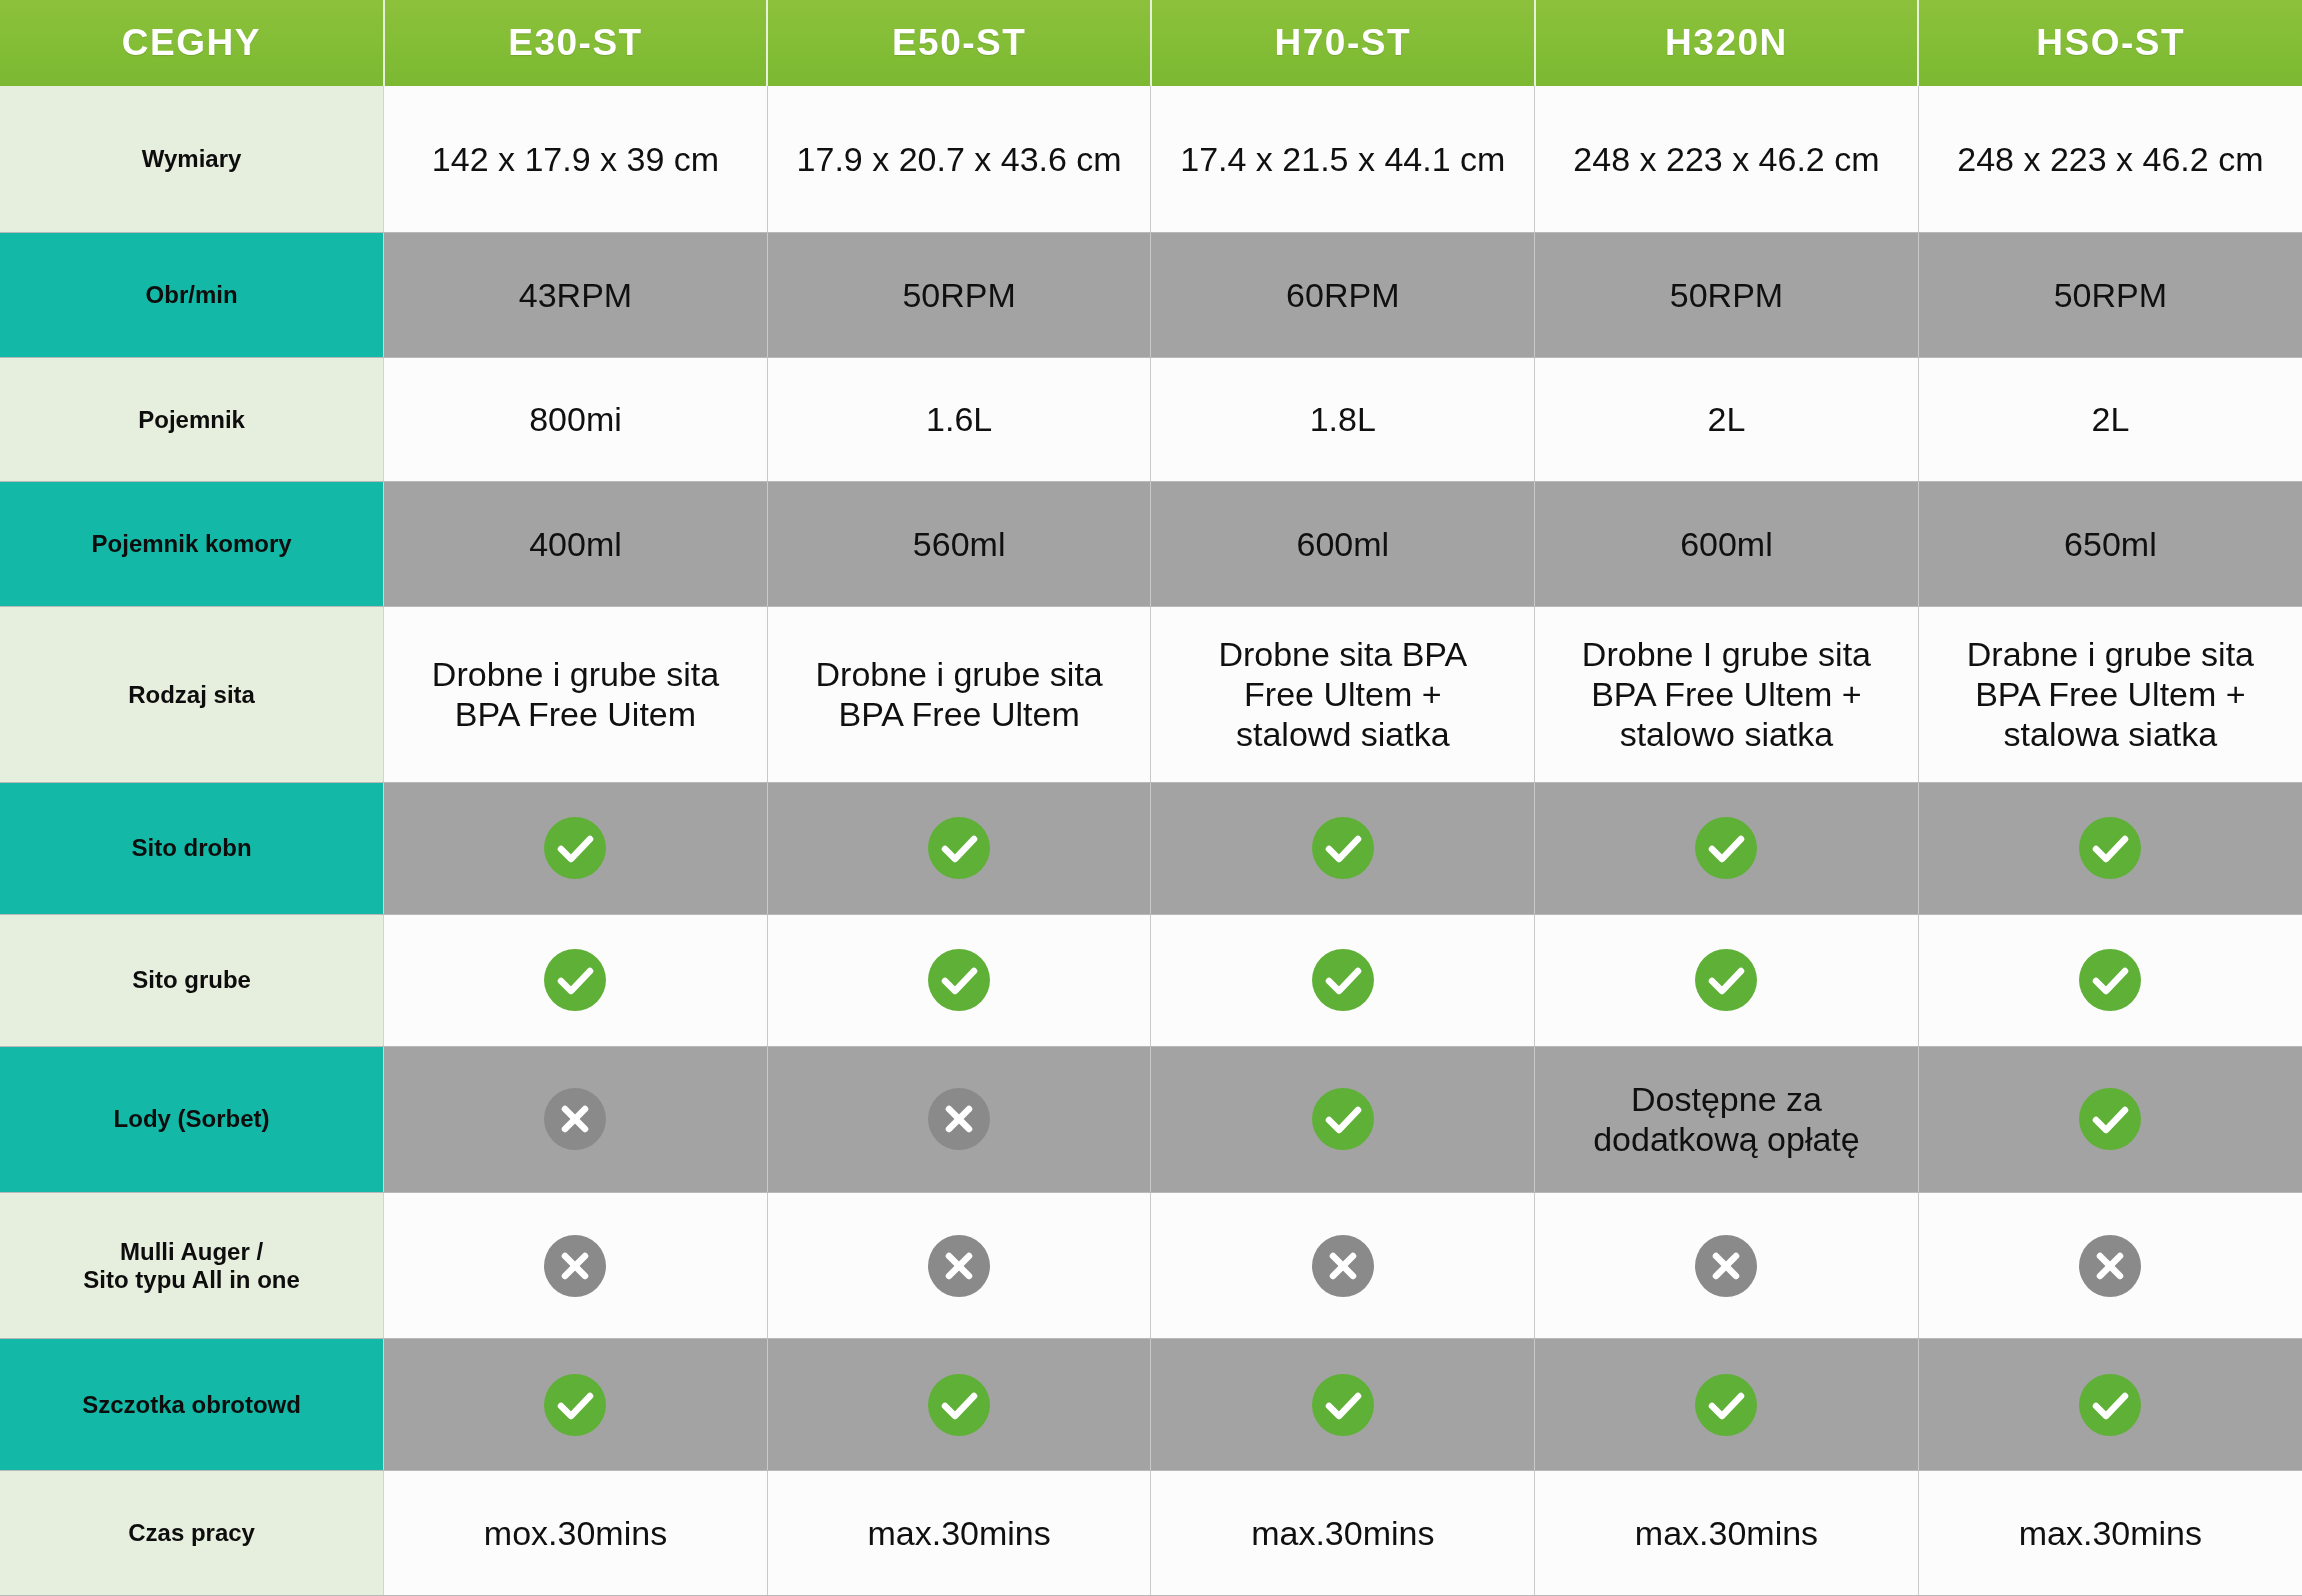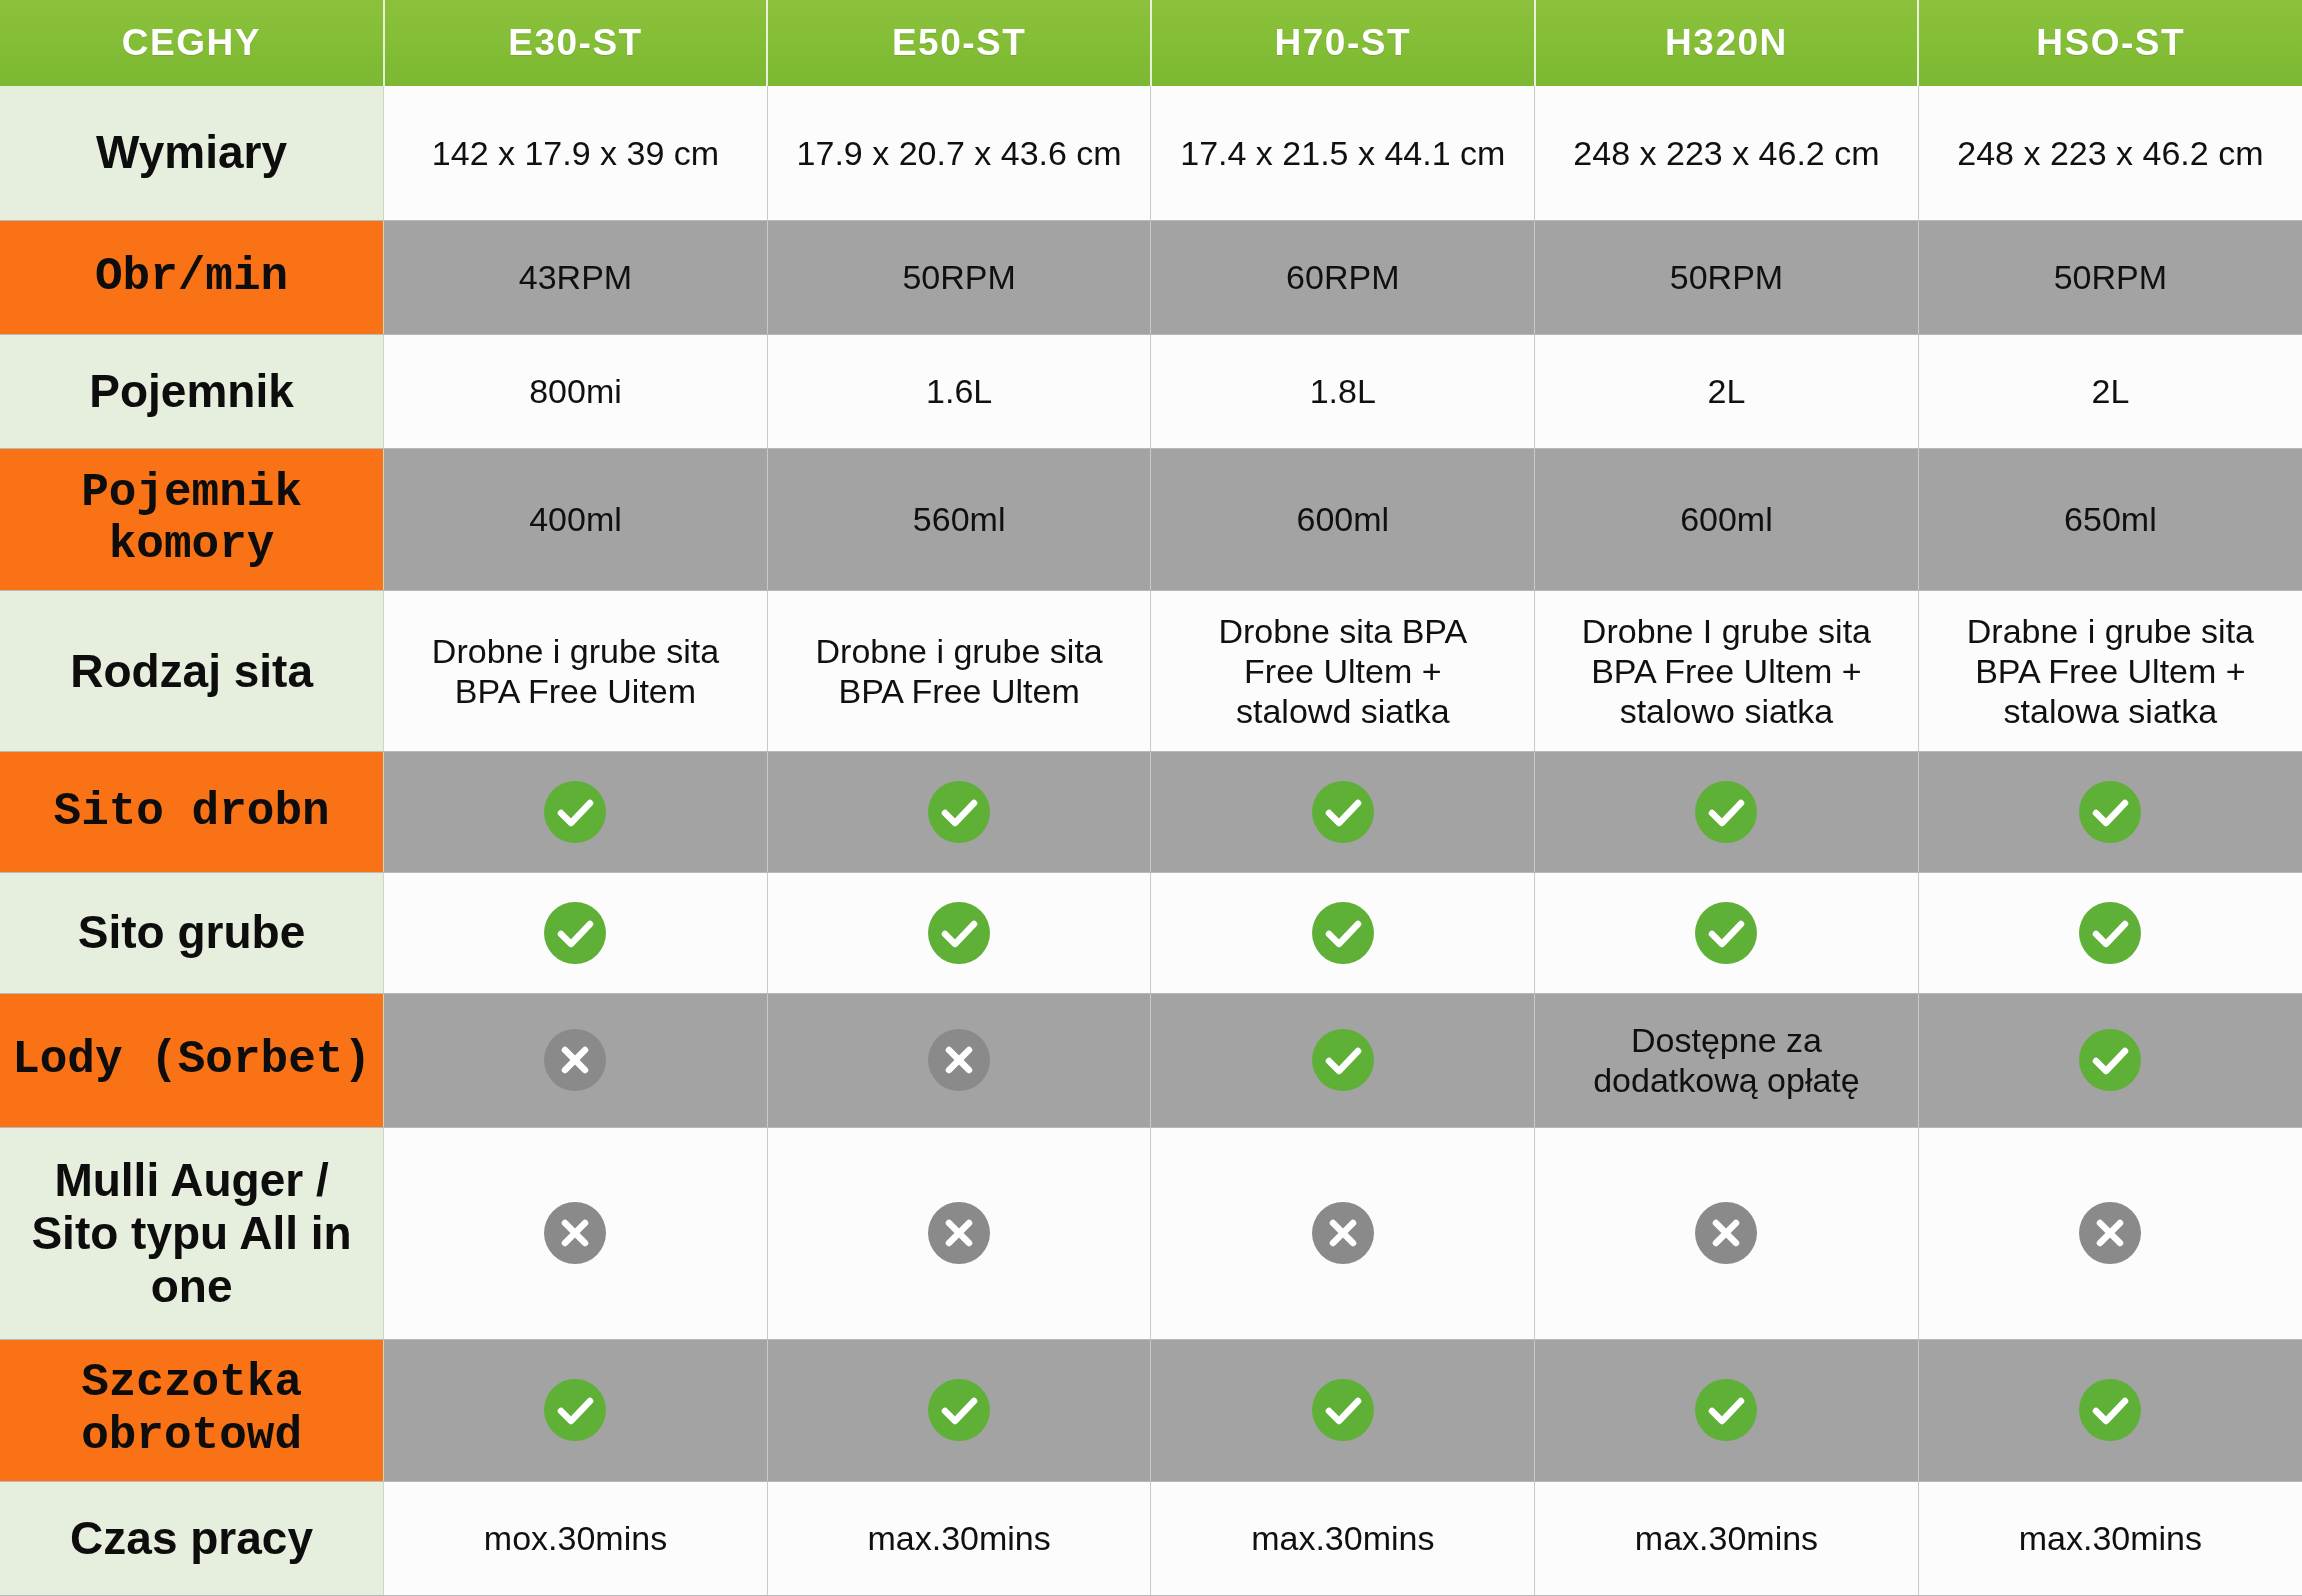--- a/index.html
+++ b/index.html
@@ -52,26 +52,26 @@
     background: #fbfcfb;
     line-height: 1.18;
   }
   td:last-child { border-right: none; }
 
   tbody tr.alt td { background: #a3a3a3; }
 
   td.row-label {
     background: #e6eedd;
     font-weight: bold;
-    font-size: 46px;
+    font-size: 24px;
     color: #0d0d0d;
     border-right: 1.5px solid #cdd7c2;
     line-height: 1.15;
   }
-  tbody tr.alt td.row-label { background: #f97316; font-family: Liberation Mono, monospace; }
+  tbody tr.alt td.row-label { background: #14b8a6; }
 
   .cell-text { display: block; white-space: pre-line; }
 
   
   .icon {
     display: inline-block;
     width: 62px;
     height: 62px;
     border-radius: 50%;
     position: relative;

